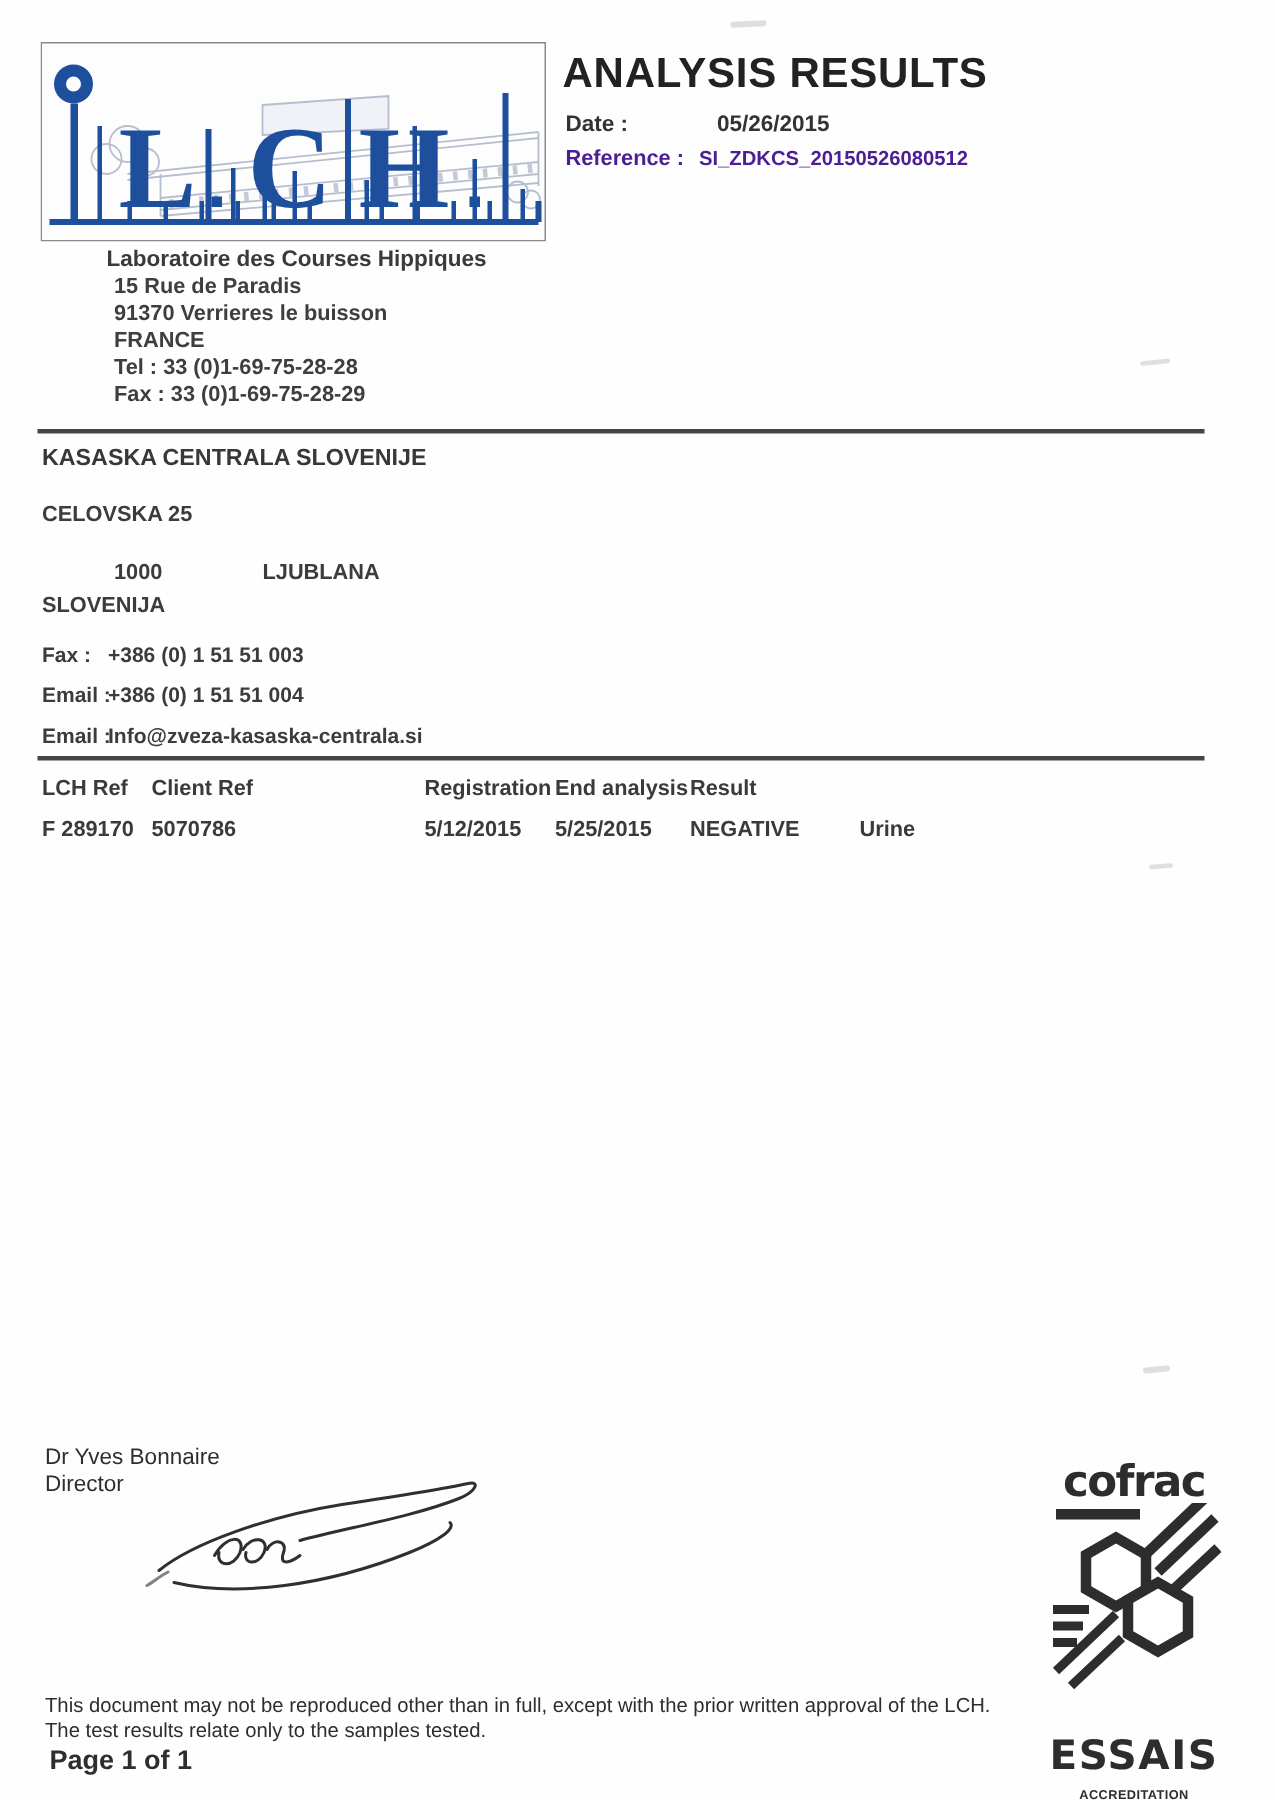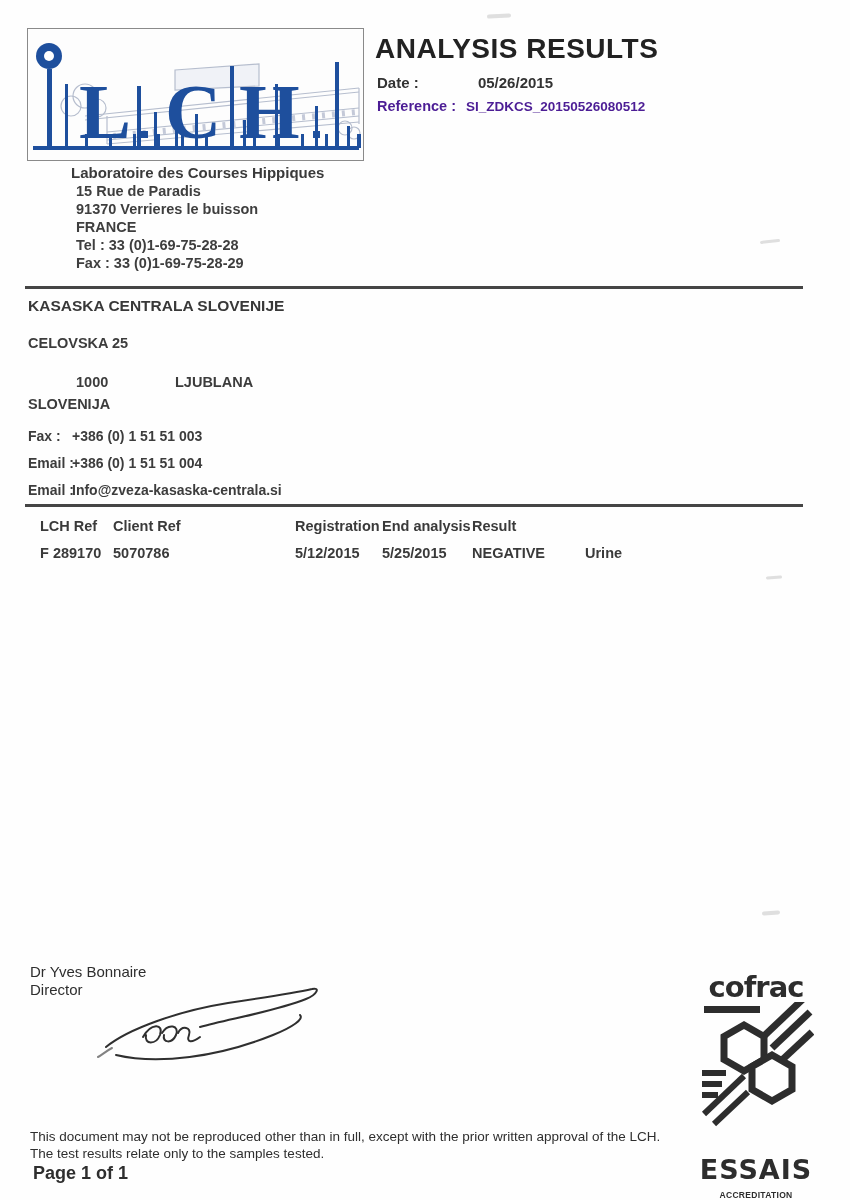--- a/index.html
+++ b/index.html
@@ -40,21 +40,21 @@
   .contact-label{ display:inline-block; }
   .c-fax   { left:28px; top:428px; }
   .c-em1   { left:28px; top:455px; }
   .c-em2   { left:28px; top:482px; }
   .c-val   { position:absolute; left:44px; top:0; white-space:nowrap; }
 
   
   .tbl-row { left:28px; width:780px; height:20px; font-size:14.5px; color:#3a3a3a; }
   .tbl-head { top:518px; font-weight:600; }
   .tbl-data { top:545px; font-weight:600; }
-  .tbl-cell { position:absolute; top:0; white-space:nowrap;margin-left:12px; }
+  .tbl-cell { position:absolute; top:0; white-space:nowrap; }
   .col-0 { left:0; }
   .col-1 { left:73px; }
   .col-2 { left:255px; }
   .col-3 { left:342px; }
   .col-4 { left:432px; }
   .col-5 { left:545px; }
 
   
   .sig-name  { left:30px; top:963px; font-size:15px; font-weight:400; color:#2e2e2e; line-height:18px; }
   .sig-image { left:88px; top:985px; }

